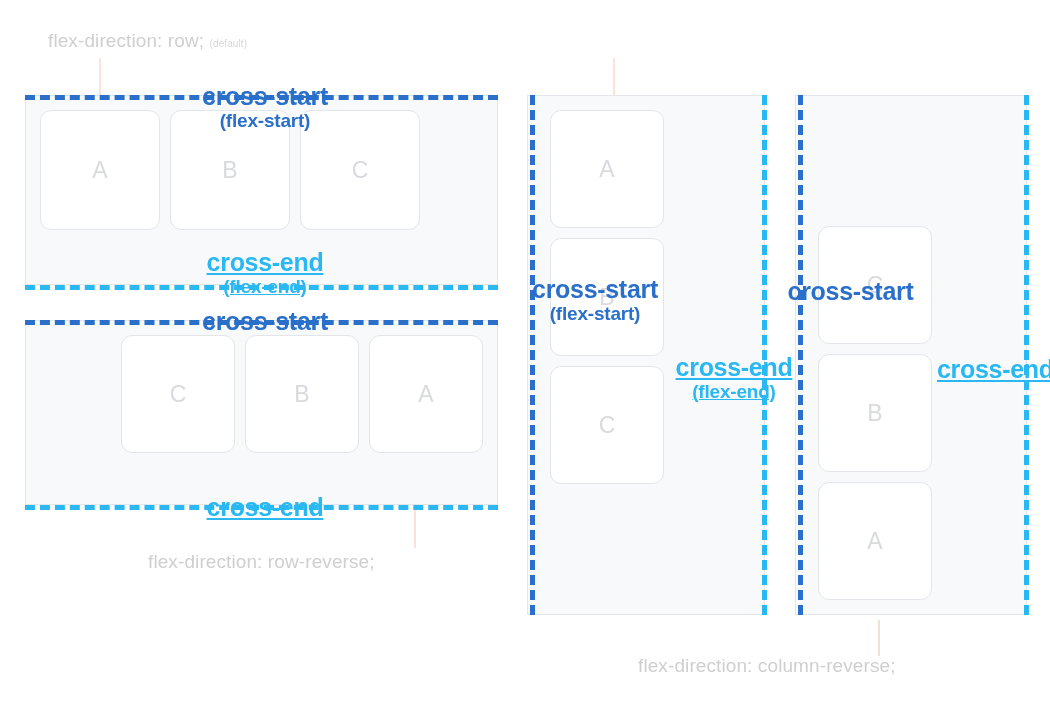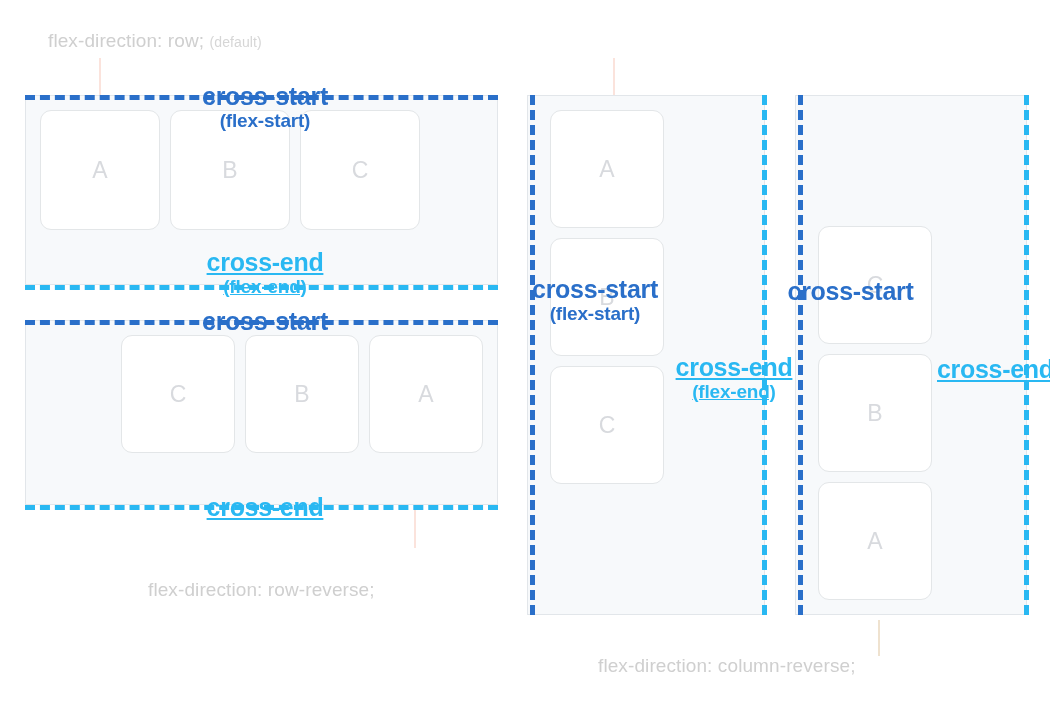--- a/index.html
+++ b/index.html
@@ -24,21 +24,21 @@
   
   .caption {
     position: absolute;
     color: #cfcfcf;
     font-size: 19px;
     font-weight: 400;
     white-space: nowrap;
     letter-spacing: 0.1px;
   }
   .caption .muted {
-    font-size: 14px;
+    font-size: 10px;
     color: #d6d6d6;
   }
 
   
   .leader {
     position: absolute;
     background: #fbe3dc;
     width: 1.5px;
   }
   .leader.tan { background: #efe2cf; }
@@ -154,21 +154,21 @@
   <div class="guide h end" style="left:25px; top:505px; width:473px;"></div>
 
   <div class="axislabel start" style="left:190px; top:307px; width:150px;">
     <span class="main">cross-start</span>
   </div>
   <div class="axislabel end" style="left:200px; top:493px; width:130px;">
     <span class="main">cross-end</span>
   </div>
 
   <div class="leader" style="left:414px; top:510px; height:38px;"></div>
-  <div class="caption" style="left:148px; top:579px;">
+  <div class="caption" style="left:148px; top:551px;">
     <span>flex-direction: row-reverse;</span>
   </div>
 
   <div class="leader" style="left:613px; top:58px; height:38px;"></div>
 
   <div class="fcontainer col" style="left:527px; top:95px; width:238px; height:520px; padding:14px 0 0 22px; gap:10px;">
     <div class="fitem" style="width:114px; height:118px;">A</div>
     <div class="fitem" style="width:114px; height:118px;">B</div>
     <div class="fitem" style="width:114px; height:118px;">C</div>
   </div>
@@ -195,17 +195,17 @@
   <div class="guide v end" style="left:1024px; top:95px; height:520px;"></div>
 
   <div class="axislabel start" style="left:773px; top:277px; width:155px;">
     <span class="main">cross-start</span>
   </div>
   <div class="axislabel end" style="left:937px; top:355px; width:113px;">
     <span class="main">cross-end</span>
   </div>
 
   <div class="leader tan" style="left:878px; top:620px; height:36px;"></div>
-  <div class="caption" style="left:598px; top:655px;text-align:center;">
+  <div class="caption" style="left:638px; top:655px;text-align:center;">
     <span>flex-direction: column-reverse;</span>
   </div>
 
 </div>
 
 </body></html>

